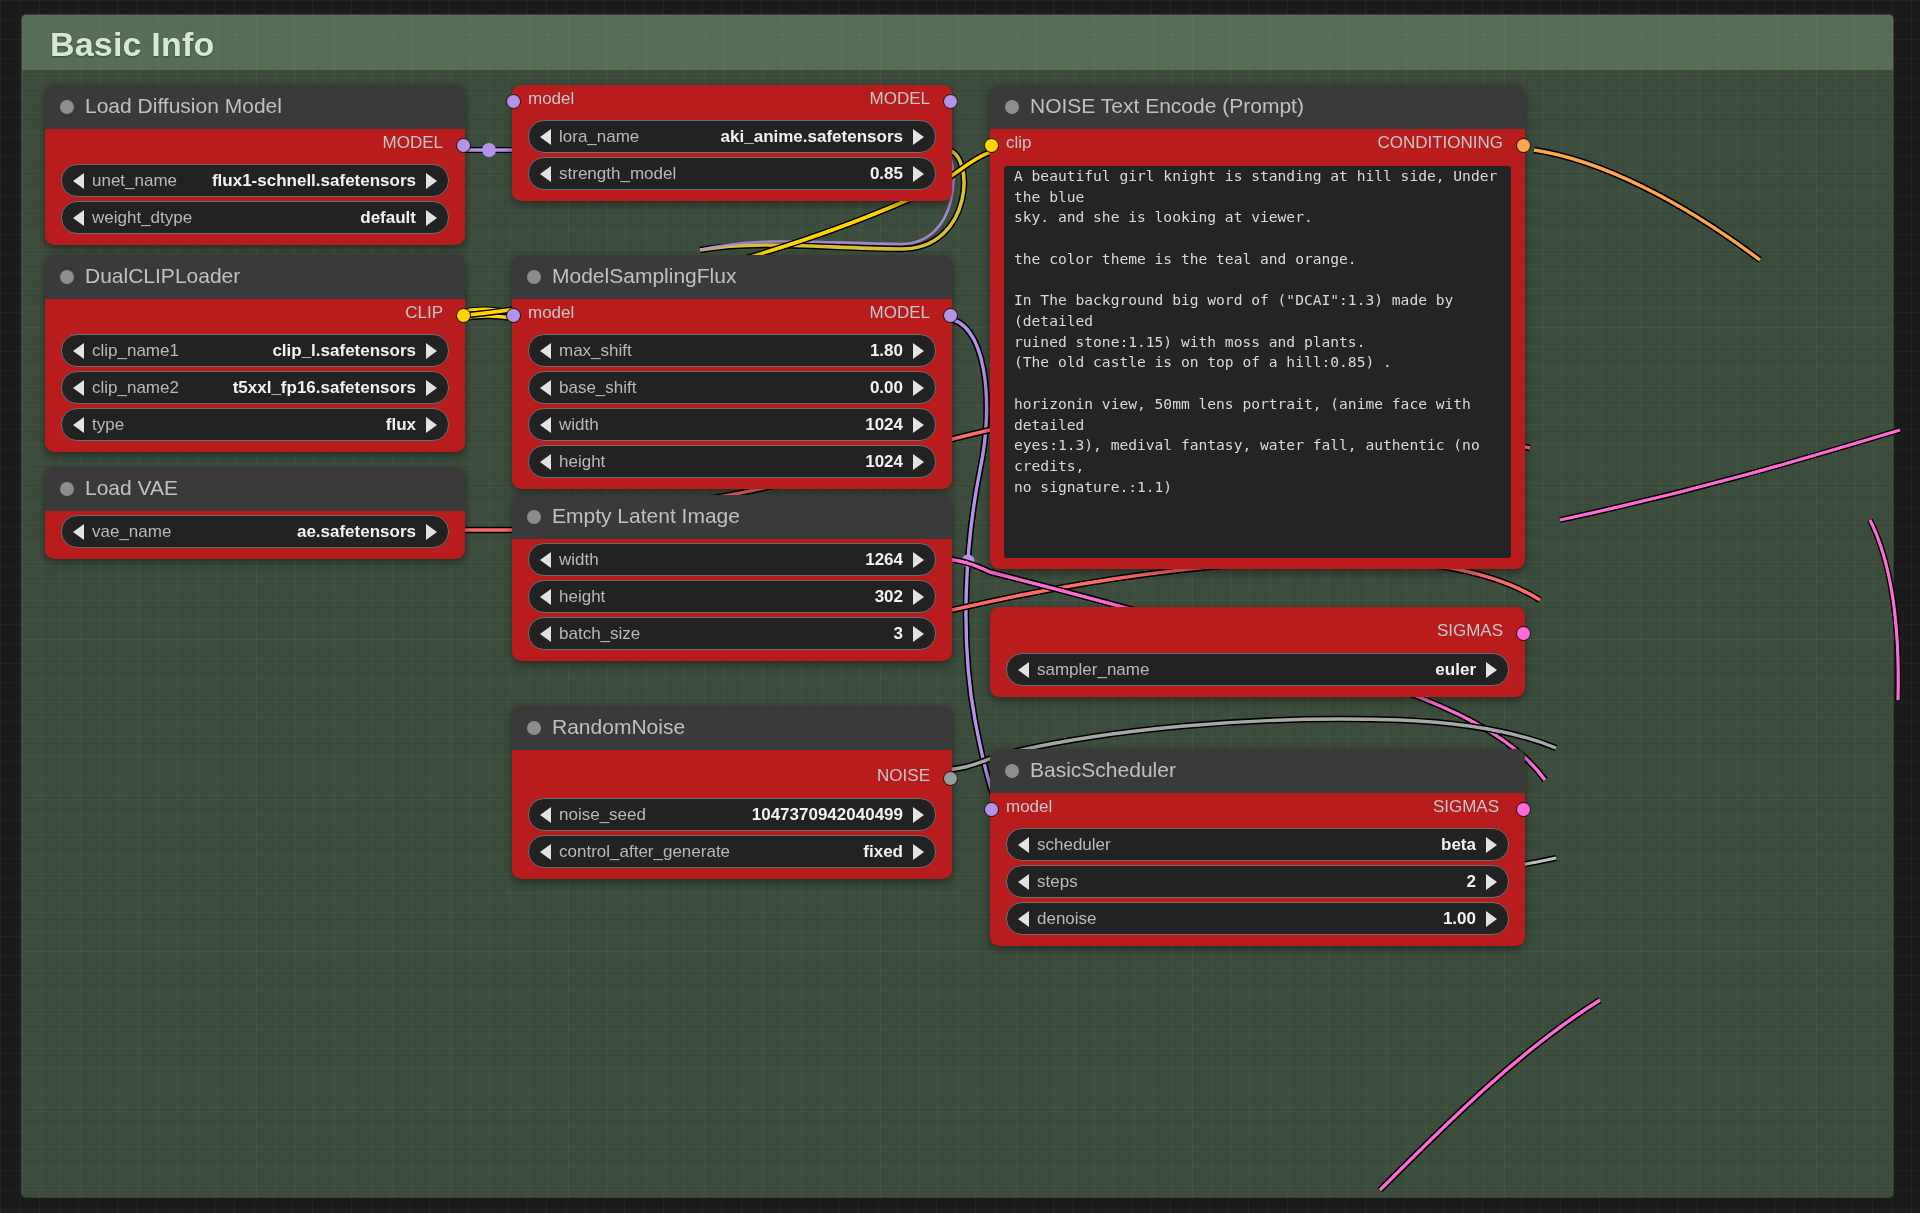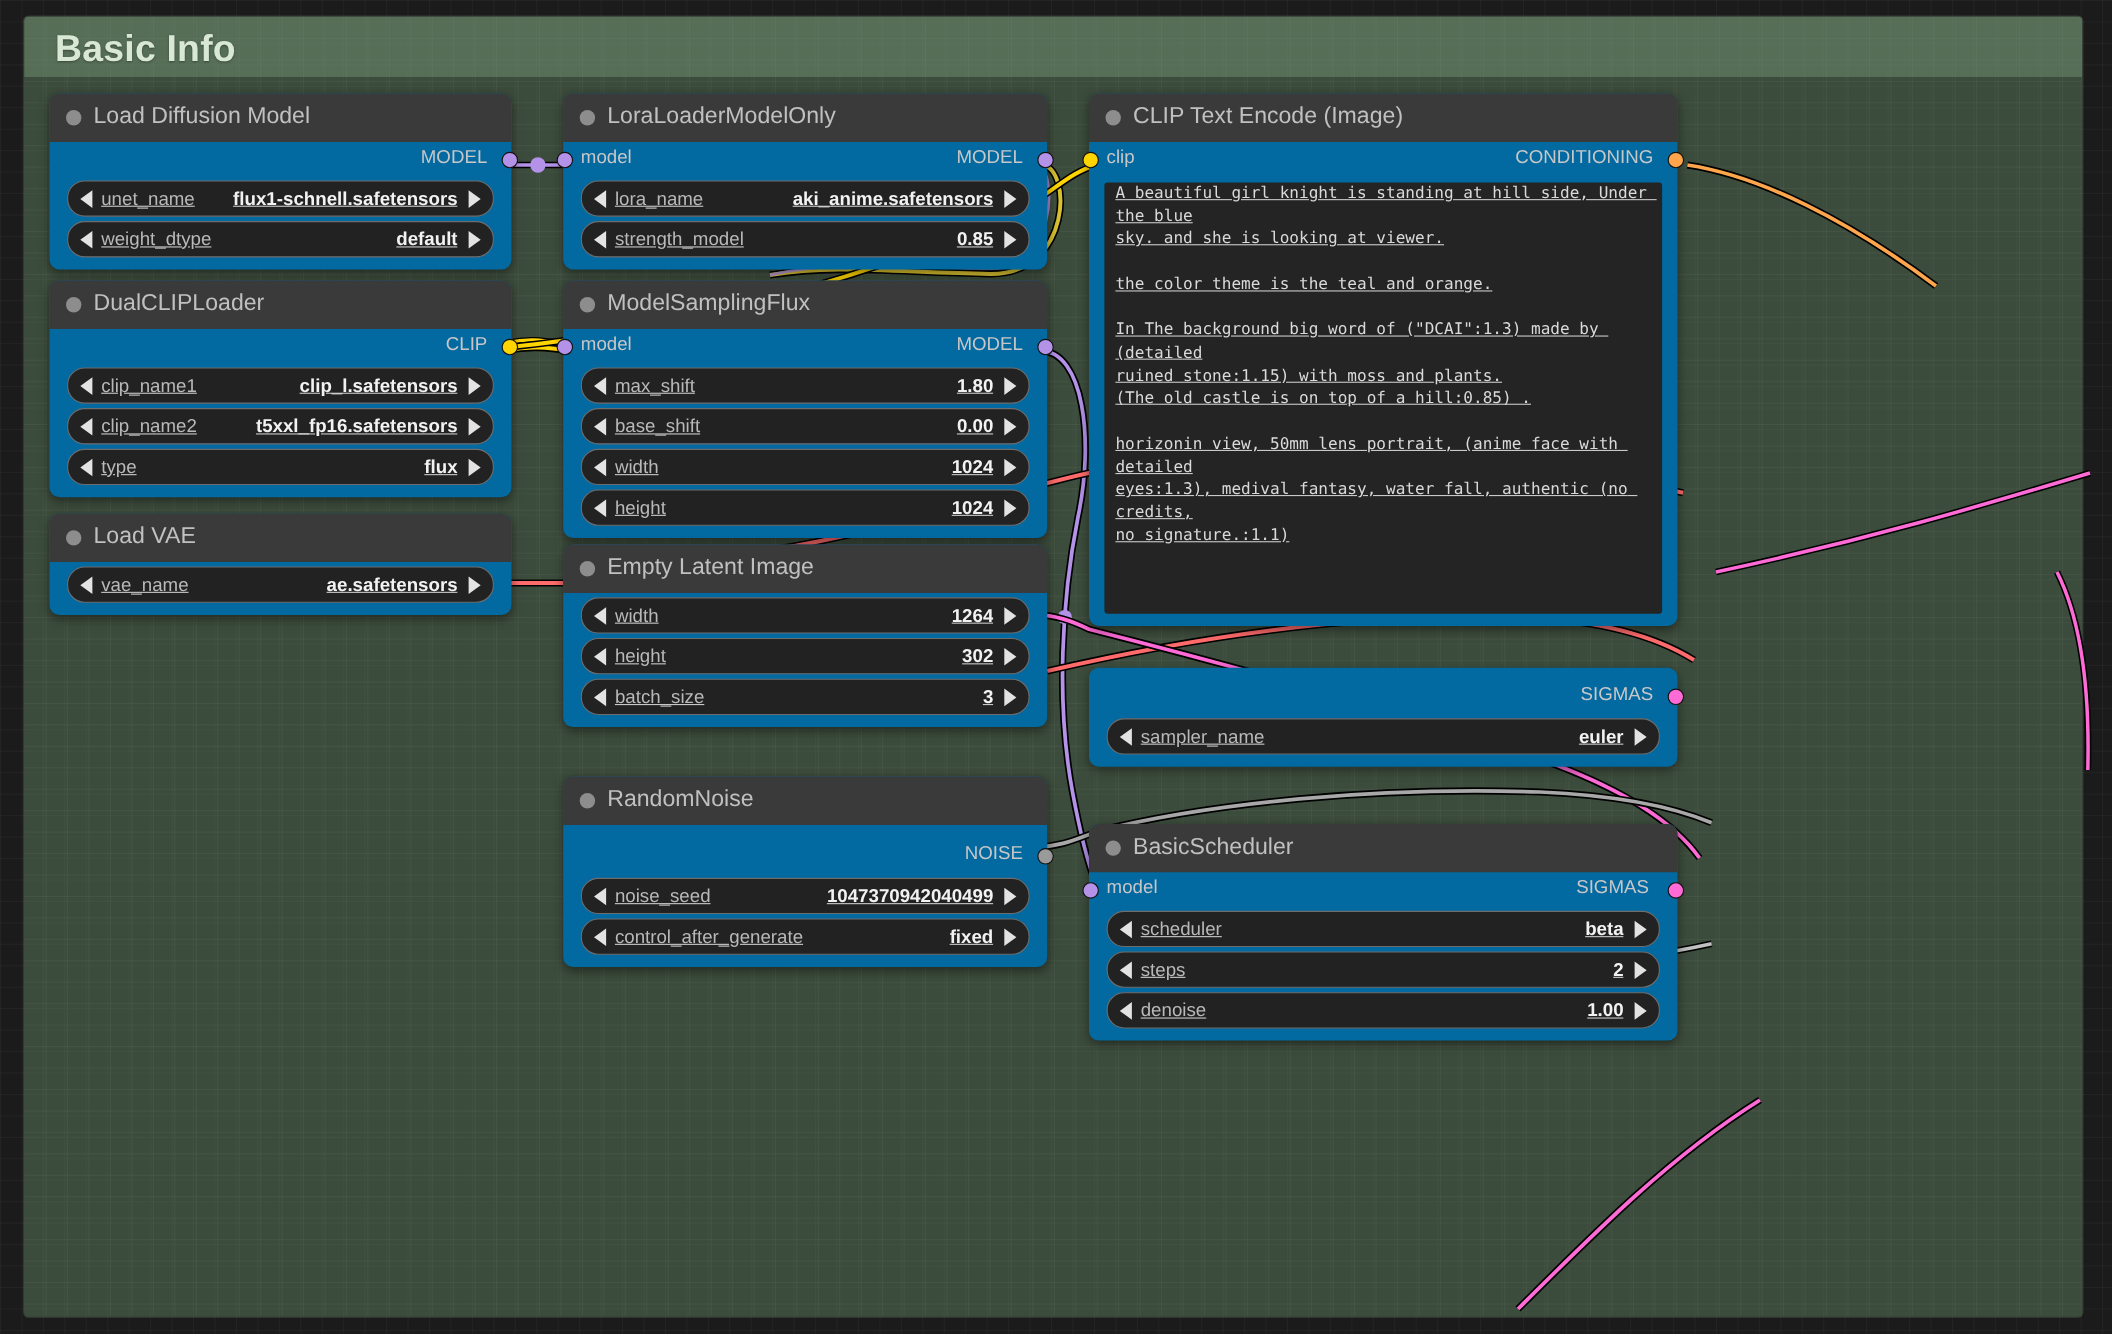--- a/index.html
+++ b/index.html
@@ -45,25 +45,24 @@
     text-shadow:0 1px 2px rgba(0,0,0,.35);
     font-weight:bold;
   }
 
   
   svg.wires{position:absolute;inset:0;width:1920px;height:1213px;pointer-events:none;}
 
   
   .node{
     position:absolute;
-    background:#0369a1;
+    background:#b91c1c;
     border-radius:9px;
     box-shadow:0 3px 10px rgba(0,0,0,.45);
     color:#c9c9c9;
-    text-decoration:underline;
   }
   .node-header{
     height:44px;position:relative;
     border-top-left-radius:9px;border-top-right-radius:9px;
     background:#3a3a3a;
   }
   .node-dot{
     position:absolute;left:15px;top:15px;width:14px;height:14px;border-radius:50%;
     background:#8d8d8d;
   }
@@ -258,24 +257,20 @@
       <div class="widget">
         <span class="arrow arrow-l"></span>
         <span class="wname">vae_name</span>
         <span class="wval">ae.safetensors</span>
         <span class="arrow arrow-r"></span>
       </div>
     </div>
   </div>
 
   <div class="node" id="n-lora">
-    <div class="node-header">
-      <div class="node-dot"></div>
-      <div class="node-title">LoraLoaderModelOnly</div>
-    </div>
     <div class="node-body">
       <div class="slot-row">
         <span class="slot-dot" style="left:-6px;background:#b392e8"></span>
         <span class="slot-label" style="left:16px">model</span>
         <span class="slot-label" style="right:22px">MODEL</span>
         <span class="slot-dot" style="right:-6px;background:#b392e8"></span>
       </div>
       <div class="widget">
         <span class="arrow arrow-l"></span>
         <span class="wname">lora_name</span>
@@ -378,21 +373,21 @@
         <span class="wname">control_after_generate</span>
         <span class="wval">fixed</span>
         <span class="arrow arrow-r"></span>
       </div>
     </div>
   </div>
 
   <div class="node" id="n-clipencode">
     <div class="node-header">
       <div class="node-dot"></div>
-      <div class="node-title">CLIP Text Encode (Image)</div>
+      <div class="node-title">NOISE Text Encode (Prompt)</div>
     </div>
     <div class="node-body">
       <div class="slot-row">
         <span class="slot-dot" style="left:-6px;background:#ffd500"></span>
         <span class="slot-label" style="left:16px">clip</span>
         <span class="slot-label" style="right:22px">CONDITIONING</span>
         <span class="slot-dot" style="right:-6px;background:#ffa64d"></span>
       </div>
       <div class="ta">A beautiful girl knight is standing at hill side, Under the blue
 sky. and she is looking at viewer.

